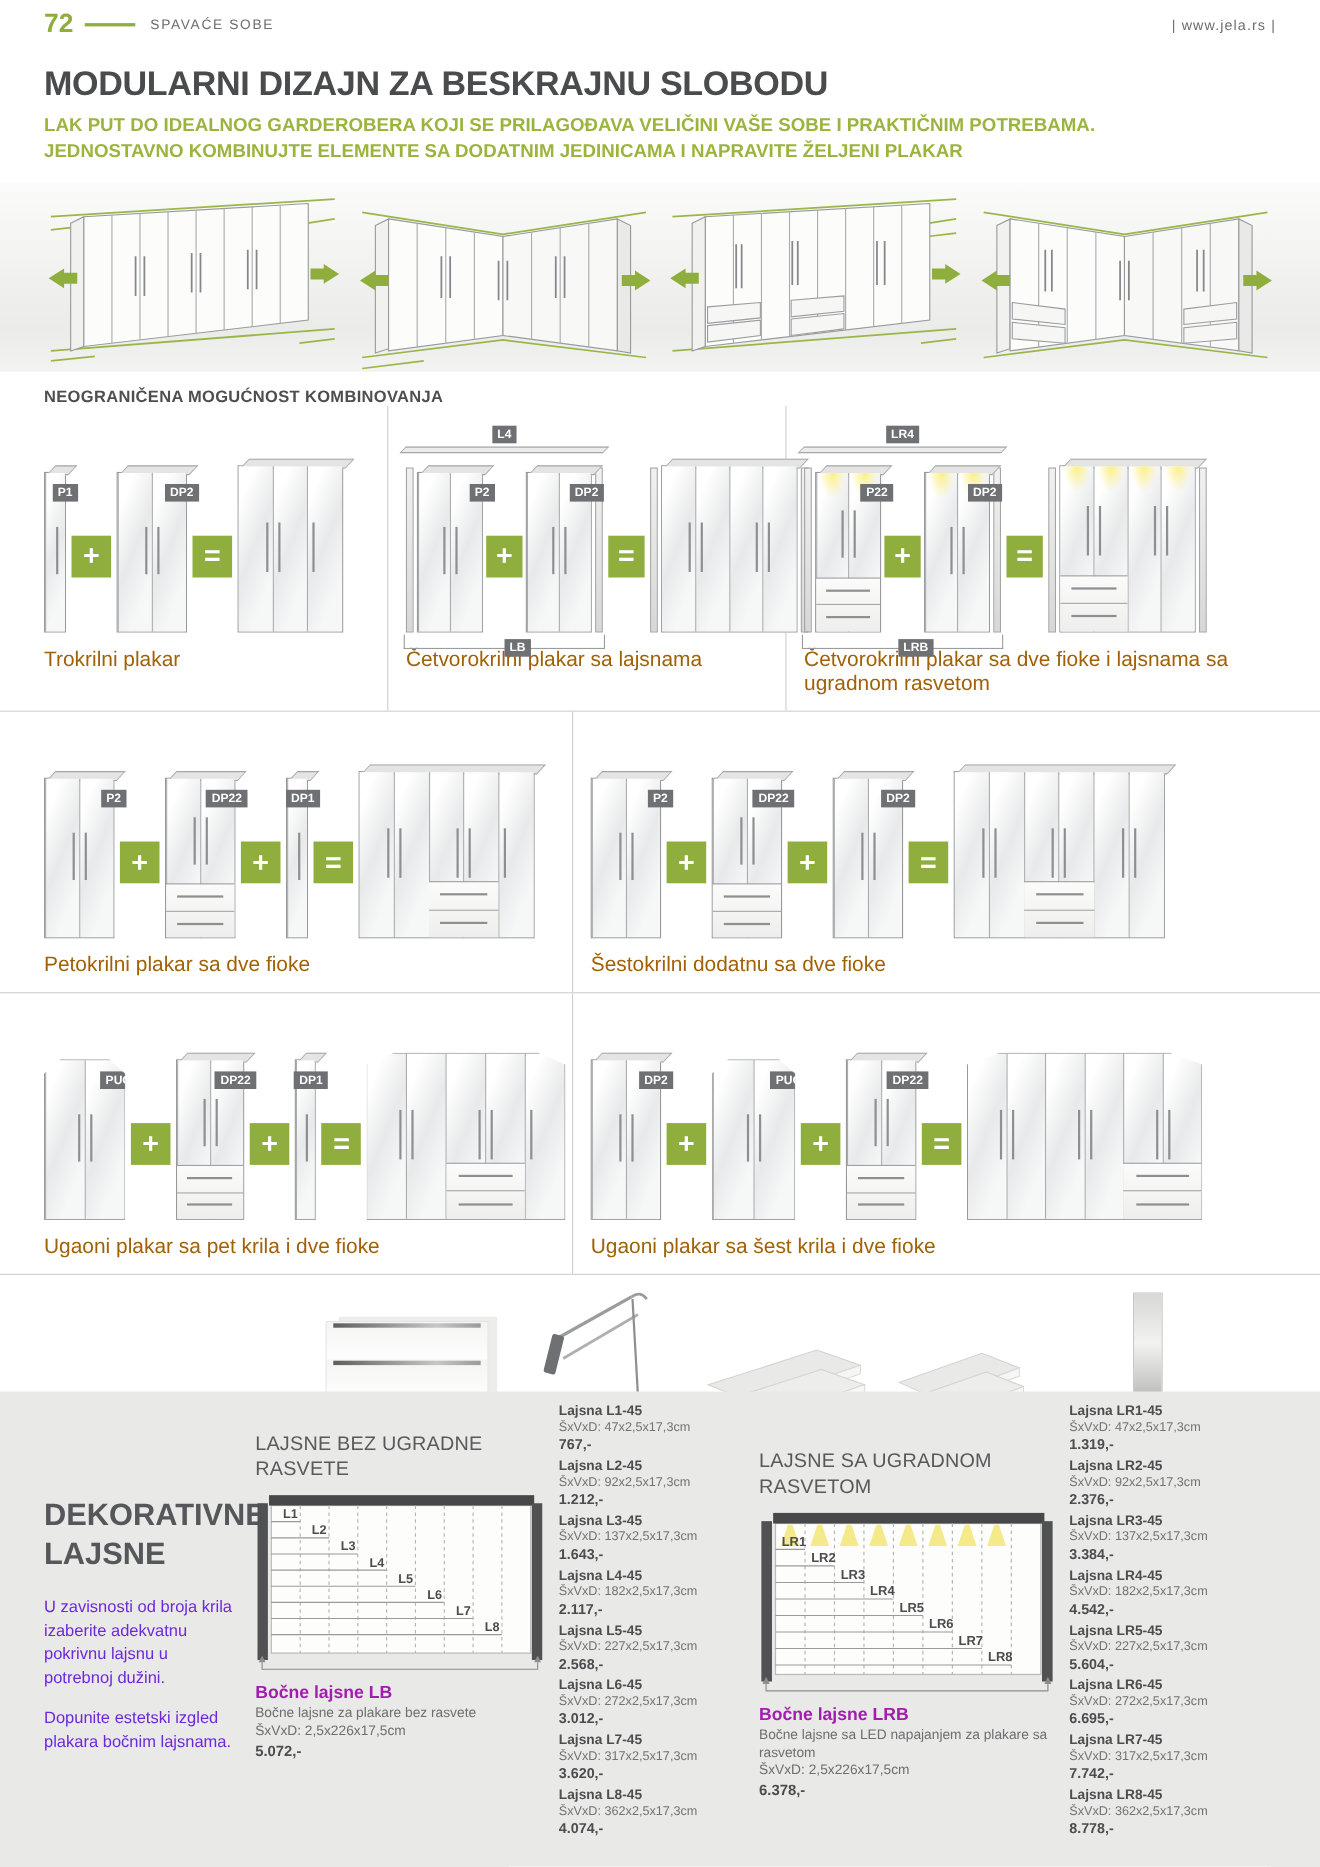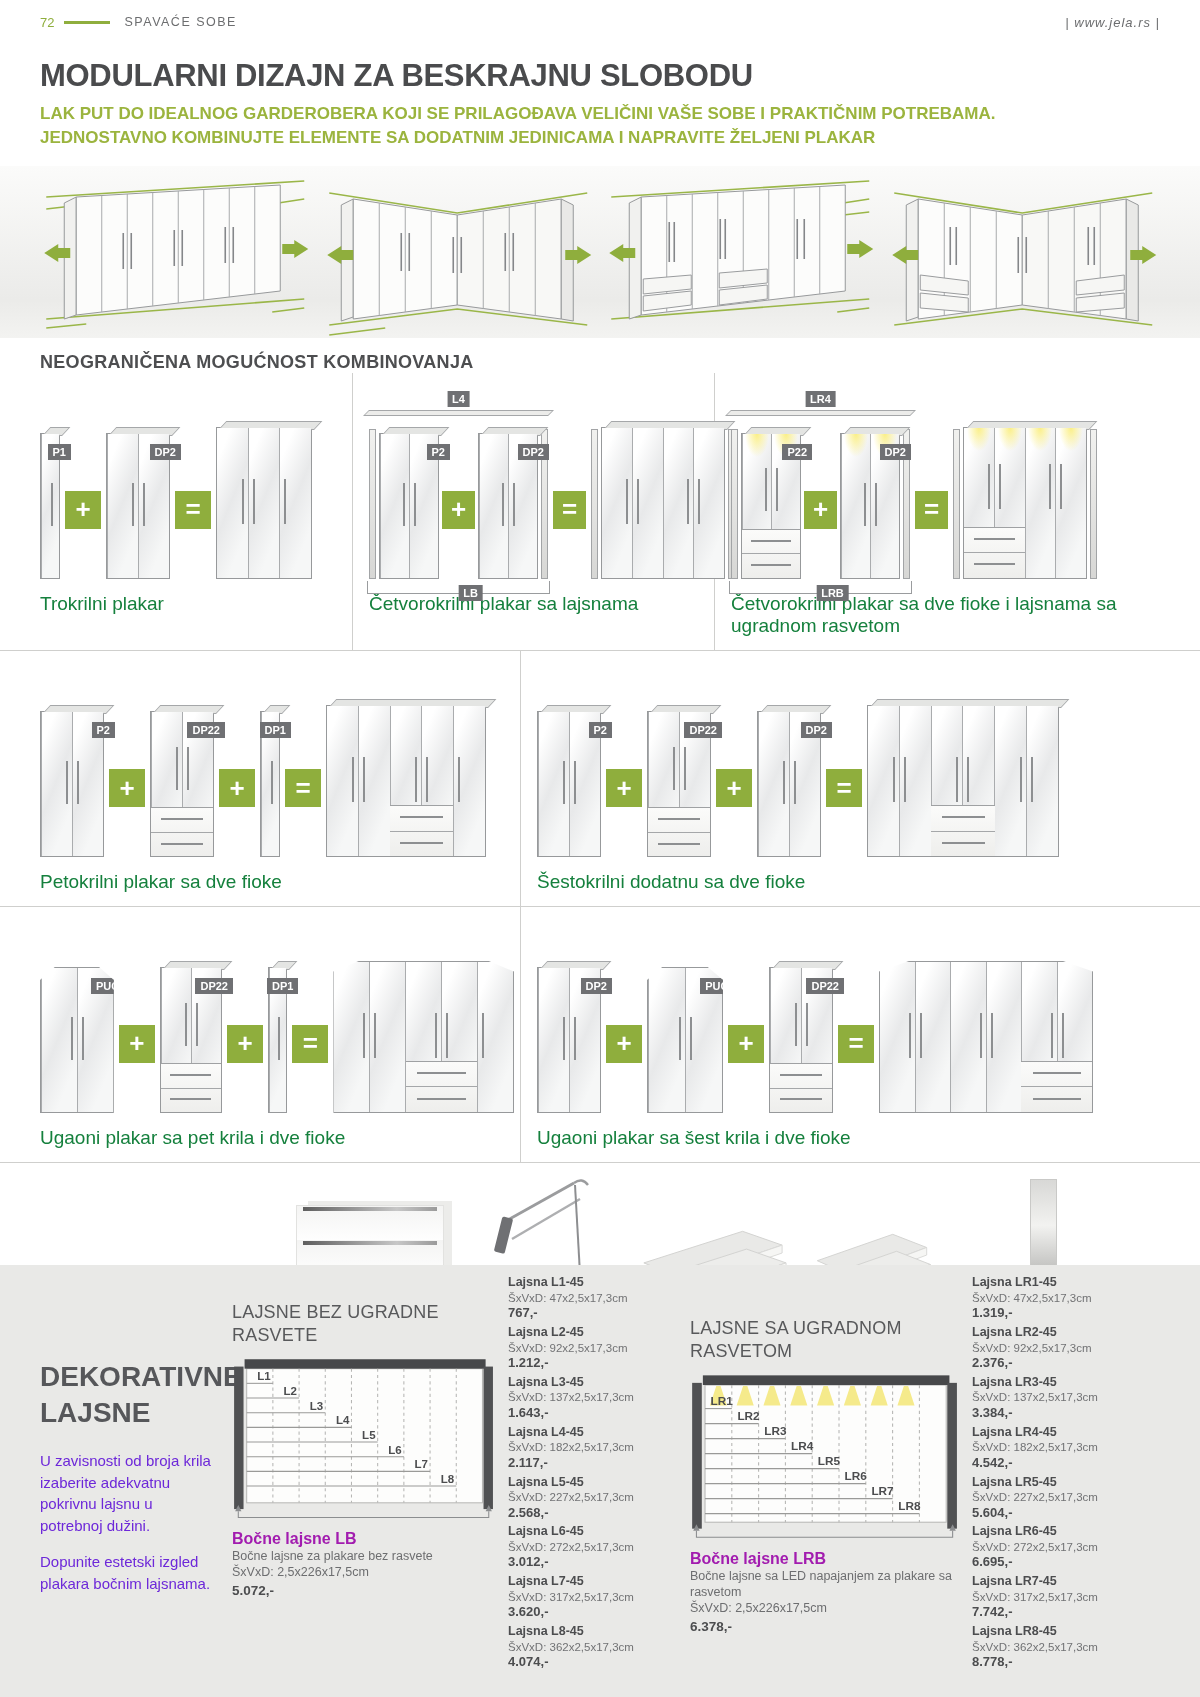--- a/index.html
+++ b/index.html
@@ -2,45 +2,45 @@
 <html><head>
 <meta charset="utf-8">
 <style>
   * { margin:0; padding:0; box-sizing:border-box; }
   html,body { width:1200px; }
   body { height:1697px; overflow:hidden; background:#fff; font-family:"Liberation Sans", sans-serif; color:#4d4e50; position:relative; }
   .pad { padding-left:40px; padding-right:40px; }
 
   
   .hdr { display:flex; align-items:center; height:44px; }
-  .pagenum { color:#8fae3d; font-size:13px; font-weight:400; }
+  .pagenum { color:#8fae3d; font-size:24px; font-weight:700; }
   .hdr-dash { width:46px; height:3px; background:#8fae3d; margin:0 14px 0 10px; }
   .hdr-sec { font-size:12.5px; letter-spacing:1.5px; color:#6c6d6f; font-weight:400; }
-  .hdr-site { margin-left:auto; font-size:13px; color:#6c6d6f; letter-spacing:1px;font-style:italic; }
+  .hdr-site { margin-left:auto; font-size:13px; color:#6c6d6f; letter-spacing:1px; }
 
   
   .title { font-size:31px; font-weight:700; color:#4a4b4d; letter-spacing:-0.3px; margin-top:14px; }
   .subtitle { font-size:17px; font-weight:700; color:#9bb43e; line-height:1.4; margin-top:8px; }
 
   
   .illu-band { margin-top:16px; height:172px; background:linear-gradient(180deg,#fbfbfa 0%,#ebebe9 78%,#f3f3f1 100%);
                display:flex; gap:10px; align-items:center; padding:0 40px; }
   .illu { flex:1; height:170px; }
   .illu svg { width:100%; height:100%; }
 
-  .banner { font-size:18px; font-weight:700; color:#4d4e50; letter-spacing:.3px; margin-top:14px; }
+  .banner { font-size:15px; font-weight:700; color:#4d4e50; letter-spacing:.3px; margin-top:14px; }
 
   
   .crow { display:grid; border-bottom:1px solid #cfcfcd; }
   .crow1 { grid-template-columns:312px 362px 1fr; }
   .crow23 { grid-template-columns:480px 1fr; }
   .ccell { padding:0 6px 12px 0; }
   .ccell + .ccell { border-left:1px solid #cfcfcd; padding-left:16px; }
   .diag { display:flex; align-items:flex-end; gap:5px; padding-top:48px; min-height:206px; }
-  .caption { font-size:19px; color:#15803d; margin-top:14px; line-height:1.2; max-width:440px; }
+  .caption { font-size:19px; color:#a16207; margin-top:14px; line-height:1.2; max-width:440px; }
 
   .cab { position:relative; display:flex; height:146px; border:1px solid #97999b; background:#fff; }
   .res { height:152px; }
   .cab::before { content:""; position:absolute; left:1px; top:-7px; width:100%; height:7px; background:#e4e5e3;
                  border:1px solid #a5a7a9; transform:skewX(-43deg); transform-origin:bottom left; }
   .w1{width:20px}.w2{width:64px}.w2s{width:60px}.w3{width:96px}.w4s{width:124px}
   .w5{width:160px}.w6{width:192px}.wc{width:76px}.wc5{width:186px}.wc6{width:214px}
   .d { flex:1; position:relative; border-left:1px solid #aaacae; background:linear-gradient(112deg,#ffffff 15%,#e8e9ea 48%,#f6f7f7 78%); }
   .d:first-child { border-left:none; }
   .d::after { content:""; position:absolute; top:34%; height:30%; width:2px; background:#8d8f91; }

